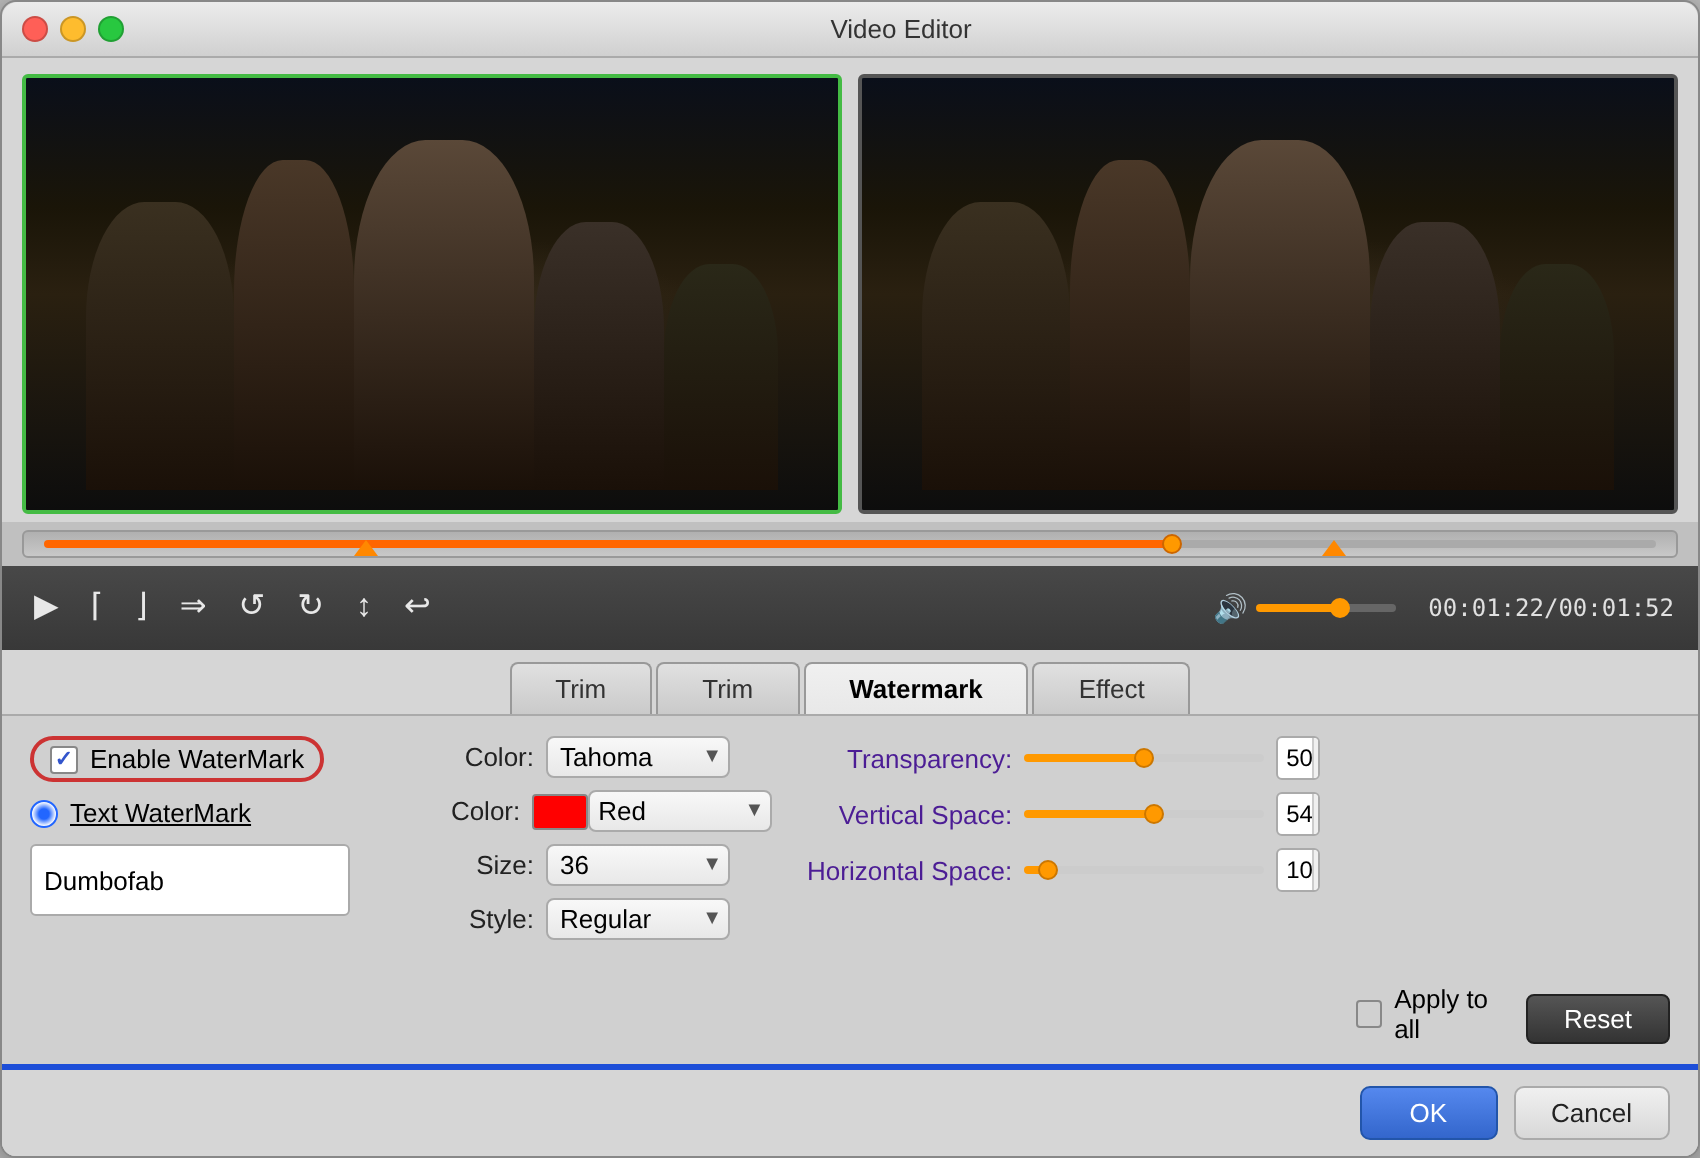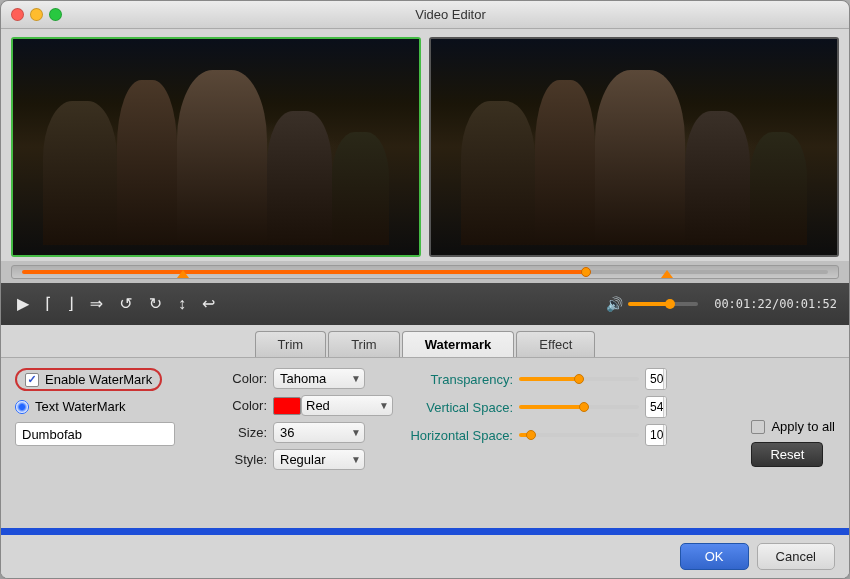--- a/index.html
+++ b/index.html
@@ -259,37 +259,38 @@
     .checkbox.checked::after {
       content: '✓';
       font-size: 11px;
       color: #3355cc;
       font-weight: bold;
     }
     .radio-row {
       display: flex;
       align-items: center;
       gap: 6px;
+      text-decoration: underline;
     }
     .radio-btn {
       width: 14px; height: 14px;
       border-radius: 50%;
       border: 1px solid #999;
       background: white;
       display: flex; align-items: center; justify-content: center;
       cursor: pointer;
       flex-shrink: 0;
     }
     .radio-btn.selected {
       background: radial-gradient(circle, #2266ff 30%, white 70%);
       border-color: #2266ff;
     }
     .text-input {
       width: 160px;
-      height: 24px;
+      height: 36px;
       border: 1px solid #aaa;
       border-radius: 3px;
       background: white;
       padding: 0 6px;
       font-size: 13px;
     }
     
     .middle-col {
       display: flex;
       flex-direction: column;
@@ -343,21 +344,21 @@
       gap: 6px;
       flex: 1;
     }
     .slider-row {
       display: flex;
       align-items: center;
       gap: 6px;
     }
     .slider-label {
       font-size: 13px;
-      color: #0f766e;
+      color: #4c1d95;
       width: 110px;
       text-align: right;
     }
     .slider-track {
       width: 120px;
       height: 4px;
       background: linear-gradient(to right, #ff9900, #ff9900);
       border-radius: 2px;
       position: relative;
     }
@@ -398,23 +399,23 @@
       cursor: pointer;
       height: 10px;
       line-height: 10px;
       background: #f0f0f0;
       border: none;
       color: #555;
     }
     
     .far-right {
       display: flex;
-      flex-direction: column;
+      flex-direction: row;
       justify-content: center;
-      align-items: flex-start;
+      align-items: flex-end;
       gap: 8px;
       padding-left: 8px;
     }
     .apply-row {
       display: flex;
       align-items: center;
       gap: 6px;
     }
     .apply-checkbox {
       width: 14px; height: 14px;
@@ -432,21 +433,21 @@
       font-size: 13px;
     }
     
     .bottom-bar {
       display: flex;
       justify-content: flex-end;
       align-items: center;
       padding: 8px 14px;
       gap: 8px;
       background: #d6d6d6;
-      border-top: 7px solid #1d4ed8;
+      border-top: 3px solid #1d4ed8;
       flex-shrink: 0;
     }
     .ok-btn {
       background: linear-gradient(to bottom, #5588ee, #3366cc);
       color: #fff;
       border: 1px solid #2255aa;
       border-radius: 5px;
       padding: 5px 24px;
       cursor: pointer;
       font-size: 13px;

